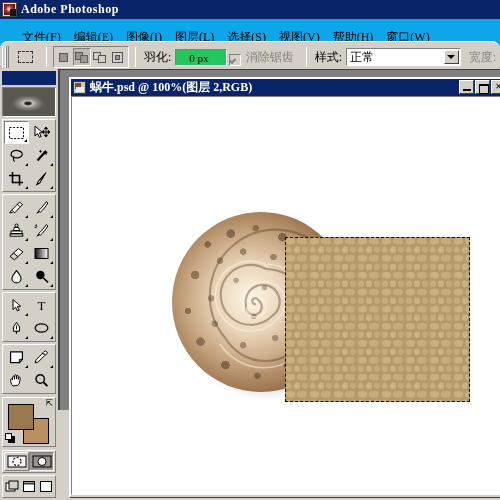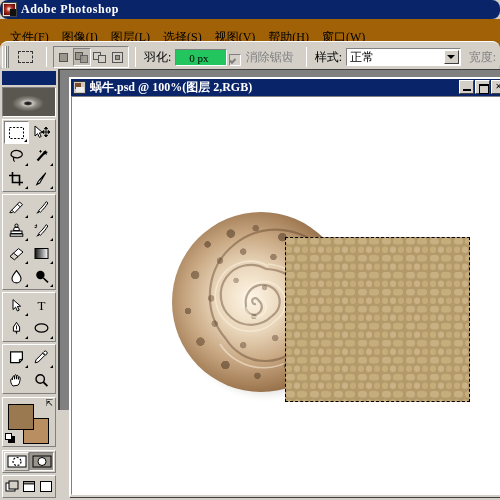--- a/index.html
+++ b/index.html
@@ -9,42 +9,42 @@
     font-size: 12px;
     background: #d4d0c8;
     -webkit-font-smoothing: none;
   }
   #app { position:relative; width:500px; height:500px; background:#d4d0c8; }
 
   
   .titlebar {
     position:absolute; left:0; top:0; width:500px; height:19px;
     background: linear-gradient(to bottom,#0a246a 0%,#0a246a 100%);
-    display:flex; align-items:center; padding-left:2px;border-radius:8px;
+    display:flex; align-items:center; padding-left:2px;
   }
   .ps-icon {
     width:15px; height:15px; margin-right:4px; position:relative;
     background:#e8e4dc; border:1px solid #444; flex:none; overflow:hidden;
   }
   .ps-icon .i-eye {
     position:absolute; left:1px; top:1px; width:11px; height:11px;
     background: radial-gradient(circle at 45% 45%, #fff 0%, #b03020 35%, #701010 70%, #300 100%);
   }
   .ps-icon .i-b {
     position:absolute; right:0px; bottom:0px; width:6px; height:7px; background:#111;
   }
   .title-text {
     color:#ffffff; font-size:12px; font-weight:bold; letter-spacing:0.5px;
     font-family:"Liberation Serif","DejaVu Serif",serif;
   }
 
   
   .menubar {
     position:absolute; left:0; top:19px; width:500px; height:38px;
-    background:#a16207; display:flex; align-items:center; padding-left:4px;
+    background:#0ea5e9; display:flex; align-items:center; padding-left:16px;
     border-bottom:1px solid #d4d0c8;
   }
   .menuitem {
     color:#000; font-size:12px; padding:2px 7px 2px 6px; white-space:nowrap;
     font-family:"Liberation Serif","DejaVu Serif",serif;
   }
 
   
   .optionsbar {
     position:absolute; left:0; top:41px; width:500px; height:32px;
@@ -303,20 +303,21 @@
   <div class="titlebar">
     <div class="ps-icon">
       <span class="i-eye"></span>
         <span class="i-b"></span>
     </div>
     <div class="title-text">Adobe Photoshop</div>
   </div>
 
   <div class="menubar">
     <div class="menuitem">文件(F)</div>
+    <div class="menuitem">编辑(E)</div>
     <div class="menuitem">图像(I)</div>
     <div class="menuitem">图层(L)</div>
     <div class="menuitem">选择(S)</div>
     <div class="menuitem">视图(V)</div>
     <div class="menuitem">帮助(H)</div>
     <div class="menuitem">窗口(W)</div>
   </div>
 
   <div class="optionsbar">
     <div class="ob-grip"></div>

